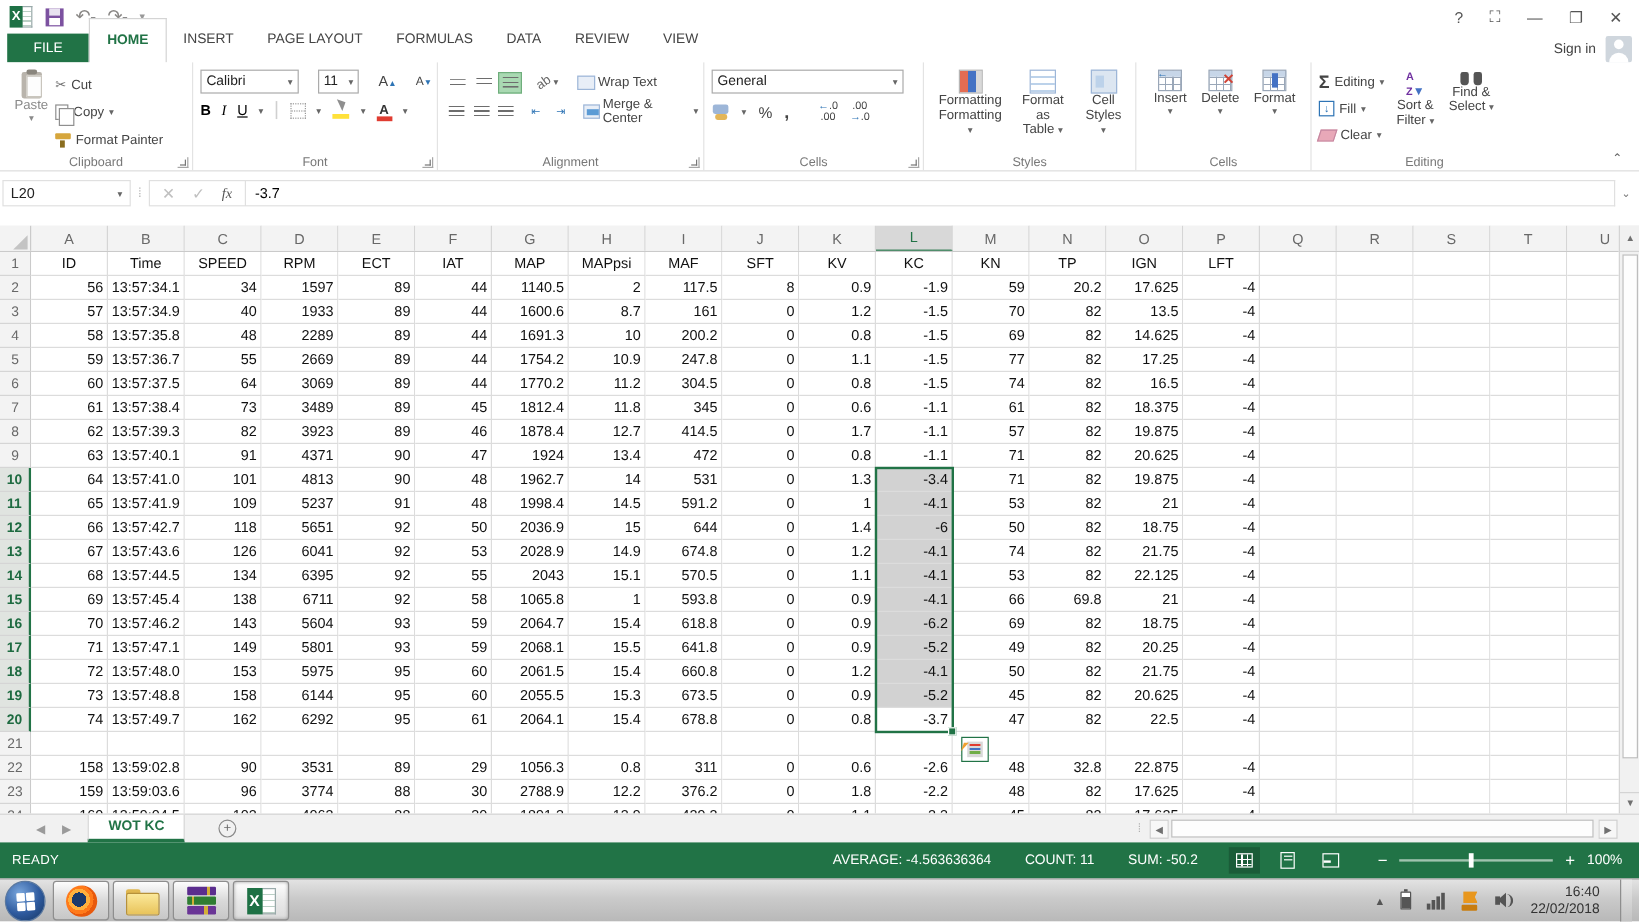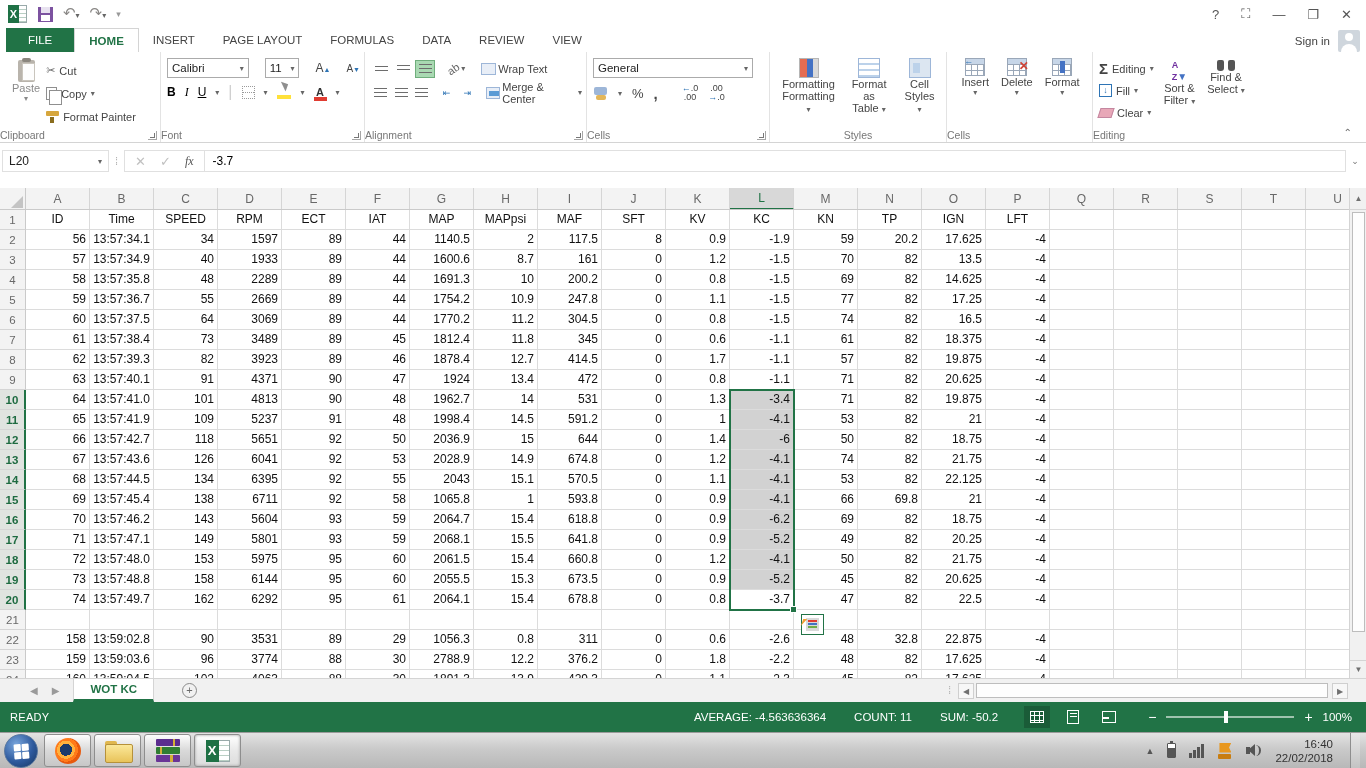--- a/index.html
+++ b/index.html
@@ -17,31 +17,31 @@
   .save-ic:after { content:""; position:absolute; bottom:1px; left:3px; width:9px; height:6px; background:#fff; }
   .undo-ic, .redo-ic { font-size:15px; color:#8a8886; line-height:15px; }
   .qat-sep { color:#999; font-size:9px; }
   .title-text { position:absolute; left:0; right:0; text-align:center; font-size:12px; color:#444; pointer-events:none; }
   .win-ctrls { margin-left:auto; display:flex; align-items:center; gap:22px; padding-right:14px; z-index:5; }
   .win-ctrls span { color:#555; font-size:13px; }
 
   
   #tabrow { position:absolute; top:28px; left:0; width:1366px; height:24px; background:#fff; display:flex; align-items:flex-end; }
   .ftab { background:#217346; color:#fff; font-size:11.5px; padding:5px 22px; height:24px; display:flex; align-items:center; margin-left:6px; }
-  .rtab { font-size:11.5px; color:#444; padding:5px 14px; height:24px; display:flex; align-items:center; cursor:default; }
+  .rtab { font-size:11.5px; color:#444; padding:18px 14px; height:24px; display:flex; align-items:center; cursor:default; }
   .rtab.active { color:#217346; background:#fff; border:1px solid #d4d4d4; border-bottom:none; font-weight:bold; }
   .signin { margin-left:auto; display:flex; align-items:center; gap:8px; padding-right:6px; font-size:11.5px; color:#444; }
   .avatar { width:22px; height:22px; background:#cfd6dd; border-radius:2px; position:relative; }
   .avatar:before { content:""; position:absolute; top:3px; left:7px; width:8px; height:8px; border-radius:50%; background:#fff; }
   .avatar:after { content:""; position:absolute; bottom:0; left:3px; width:16px; height:8px; border-radius:8px 8px 0 0; background:#fff; }
 
   
   #ribbon { position:absolute; top:52px; left:0; width:1366px; height:91px; background:#fff; border-bottom:1px solid #d4d4d4; display:flex; }
   .rgroup { position:relative; height:90px; border-right:1px solid #e3e3e3; padding:4px 4px 16px 6px; flex:none; }
-  .rgroup .glabel { position:absolute; bottom:1px; left:0; right:0; font-size:10.5px; color:#777;margin-top:40px; }
+  .rgroup .glabel { position:absolute; bottom:1px; left:0; right:0; text-align:center; font-size:10.5px; color:#777;margin-top:40px; }
   .dlauncher { position:absolute; bottom:2px; right:3px; width:9px; height:9px; border:1px solid #a6a6a6; border-top:none; border-left:none; }
   .dlauncher:before { content:""; position:absolute; right:1px; bottom:1px; width:4px; height:4px; border-right:1px solid #777; border-bottom:1px solid #777; }
   .rbtn-big { display:inline-flex; flex-direction:column; align-items:center; font-size:11px; color:#444; padding:2px 6px; vertical-align:top; }
   .rsmall { font-size:11px; color:#444; display:flex; align-items:center; gap:4px; height:21px; }
   .arrow { font-size:8px; color:#666; }
   .combo { border:1px solid #ababab; height:20px; font-size:11.5px; color:#222; display:flex; align-items:center; padding:0 4px; justify-content:space-between; background:#fff; }
   .lines3 { width:13px; height:9px; background:repeating-linear-gradient(#6d6d6d 0 1px, transparent 1px 4px); }
   .alignbox { width:20px; height:18px; display:flex; align-items:center; justify-content:center; border:1px solid transparent; }
   .alignbox.on { background:#a9d9b2; border-color:#6fae7c; }
   .clip-ic { width:17px; height:22px; background:#b9b4ac; border-radius:2px; position:relative; }

